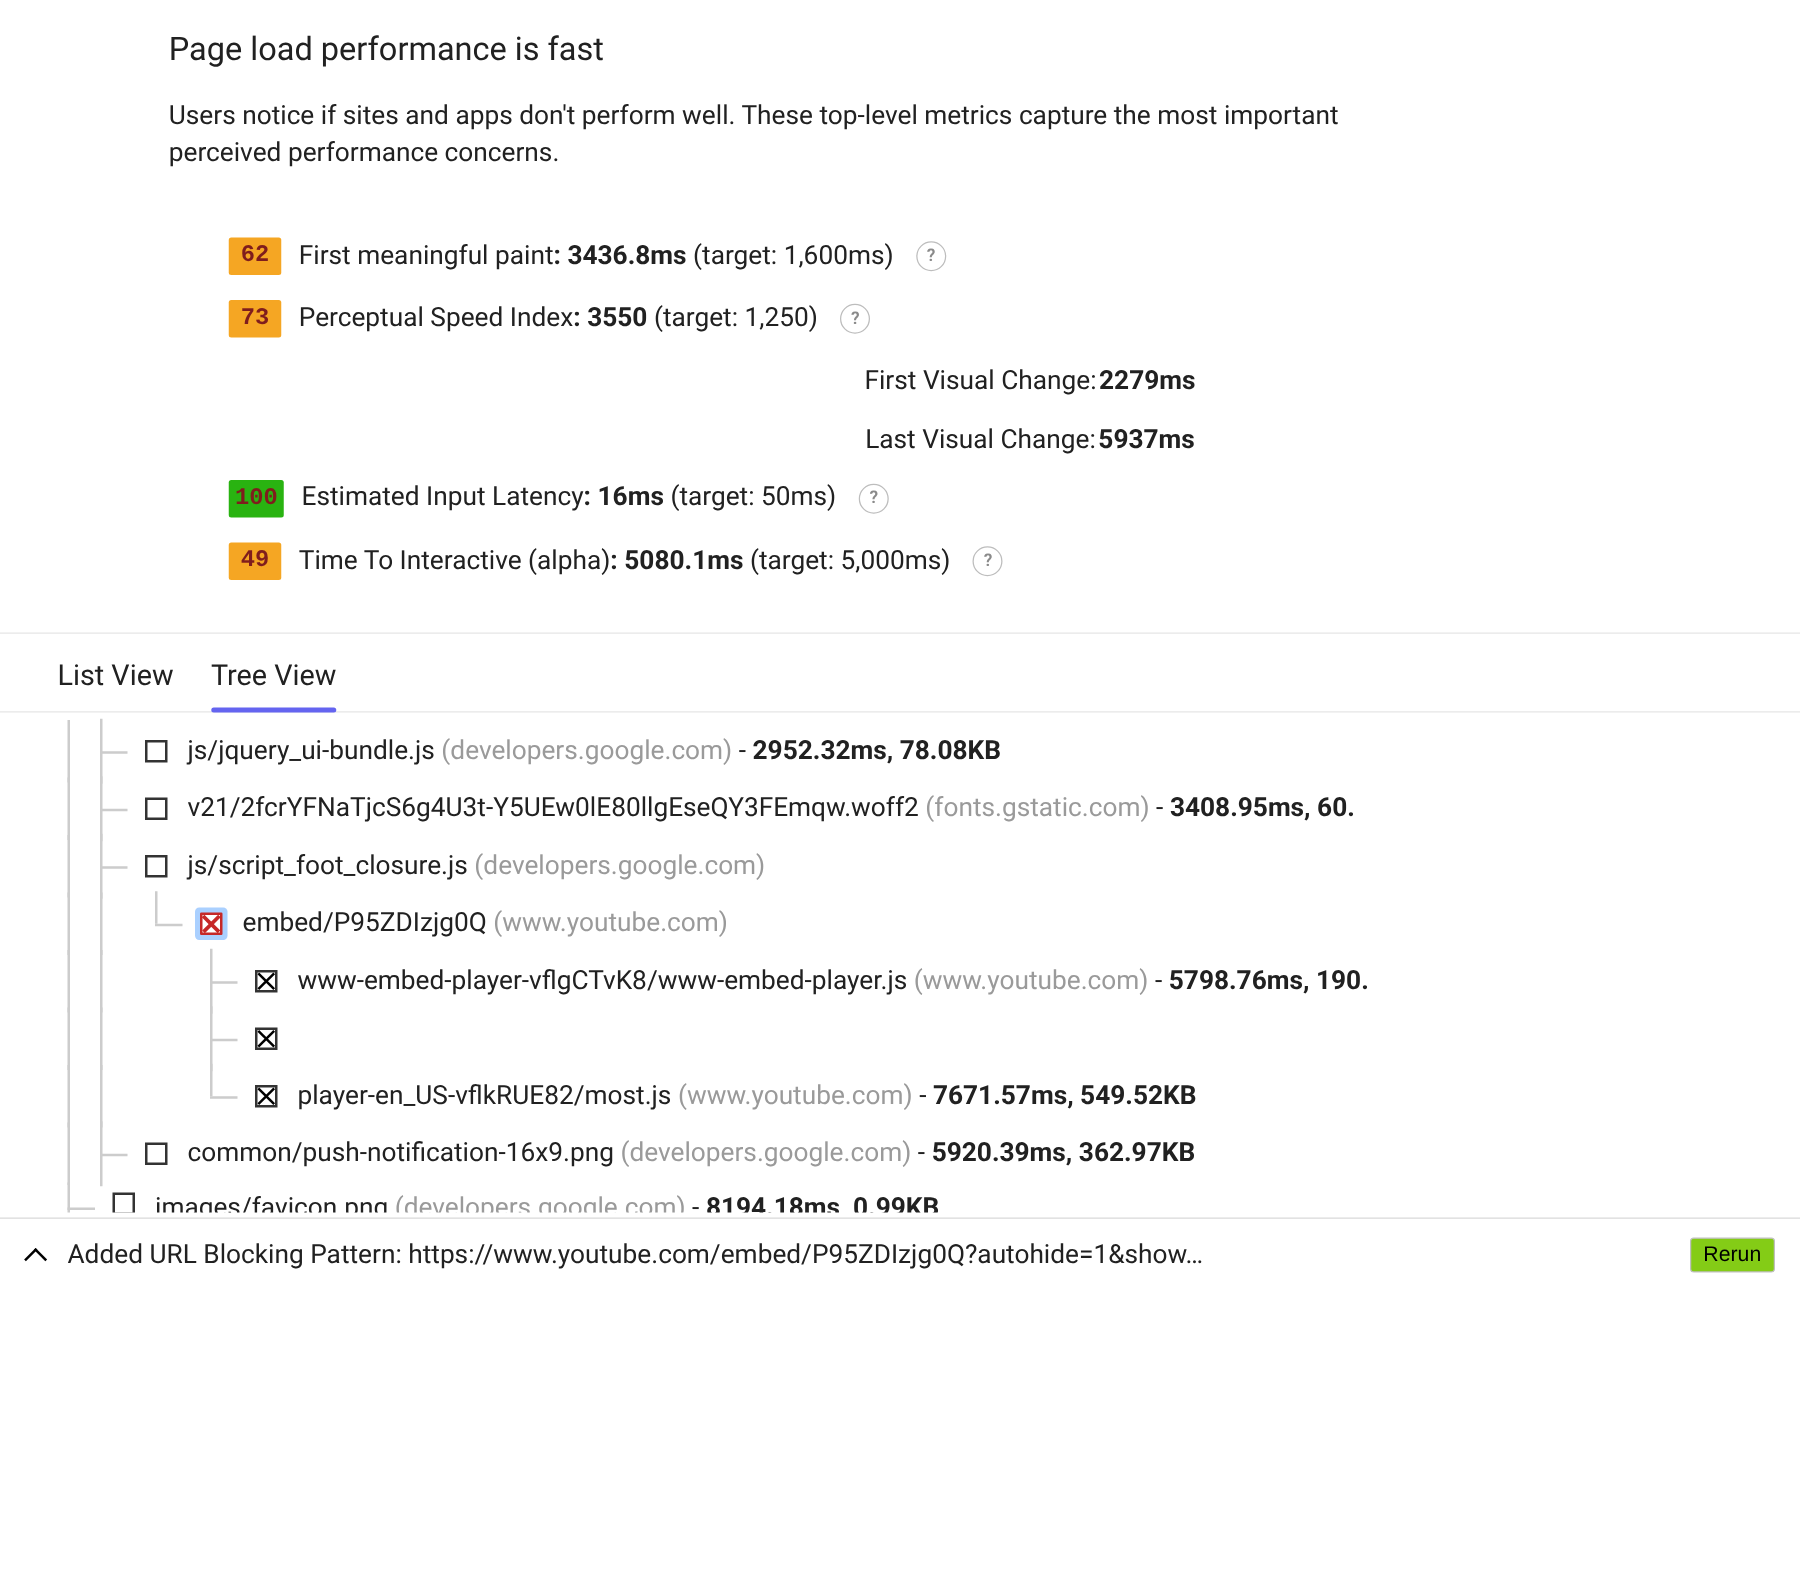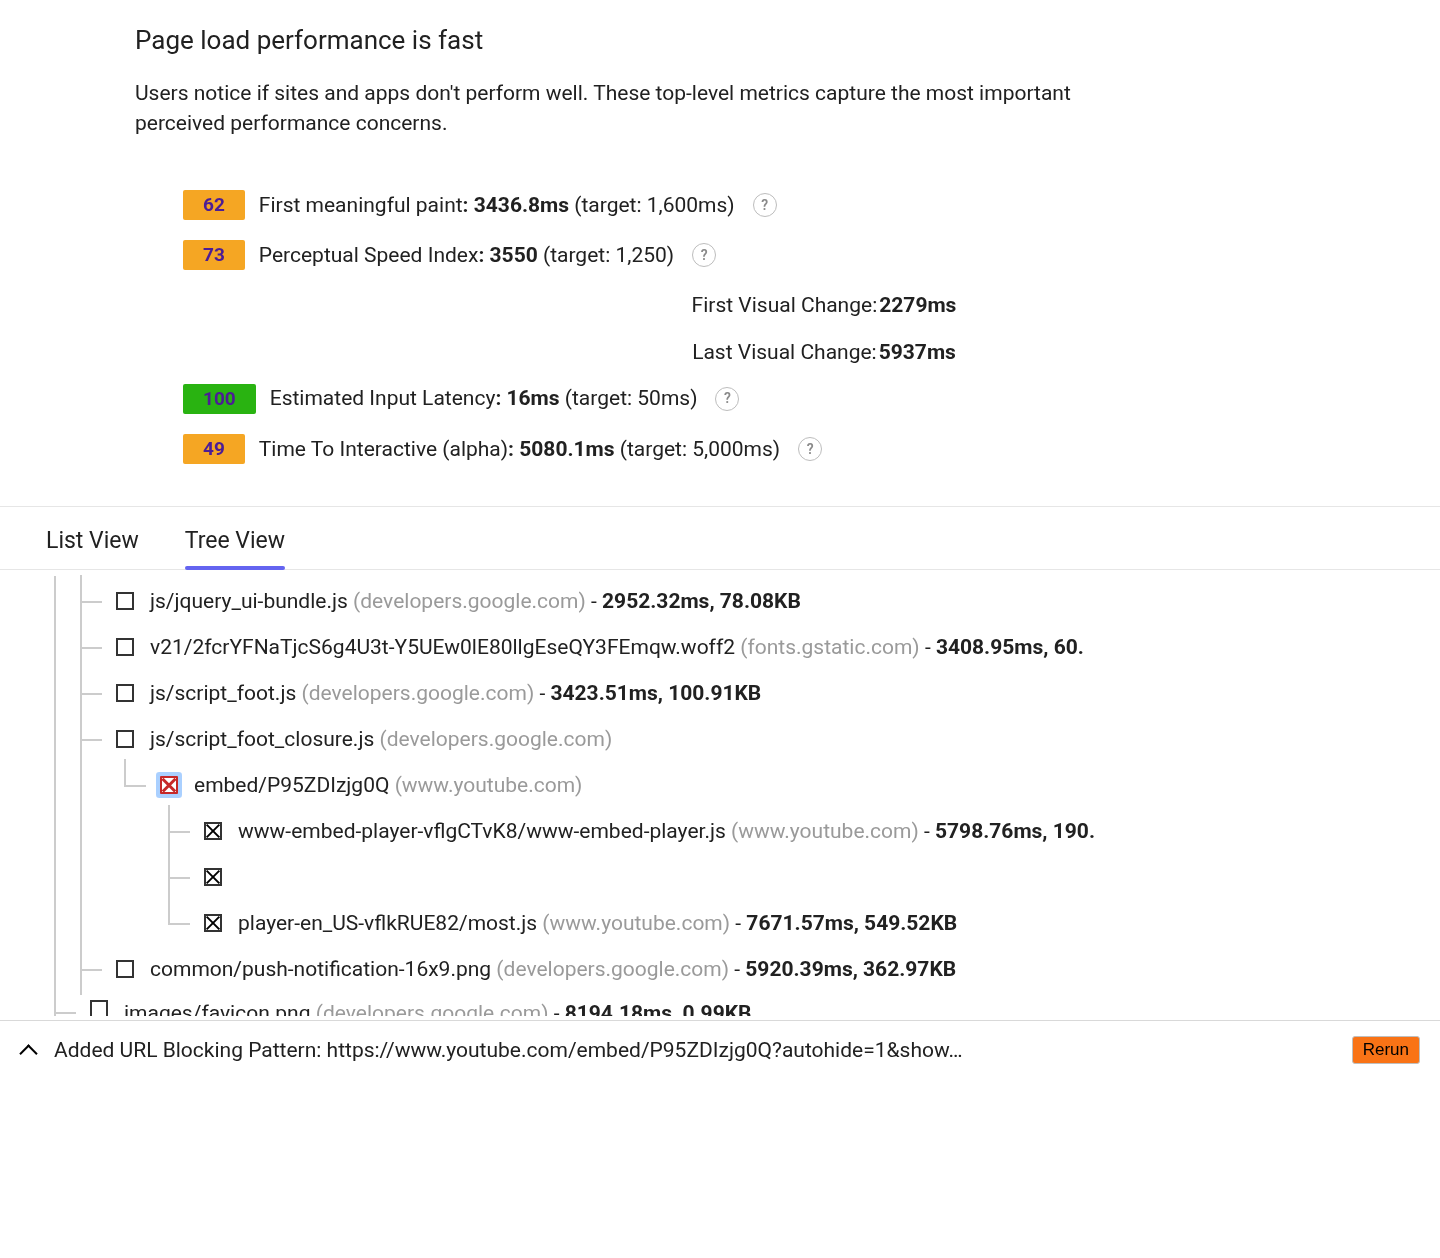--- a/index.html
+++ b/index.html
@@ -37,24 +37,25 @@
     margin-bottom: 20px;
     font-size: 21px;
   }
   .score-badge {
     display: inline-flex;
     align-items: center;
     justify-content: center;
     min-width: 42px;
     height: 30px;
     border-radius: 2px;
-    color: #4c1d95;
+    color: #7f1d1d;
     font-weight: 700;
     font-size: 19px;
-    padding: 0 20px;
+    padding: 0 5px;
+    font-family: Liberation Mono, monospace;
   }
   .score-orange { background: #f5a623; }
   .score-green { background: #29b311; }
   .metric-text { color: #212121; }
   .metric-text b { font-weight: 700; }
   .help-btn {
     display: inline-flex;
     align-items: center;
     justify-content: center;
     width: 24px;
@@ -72,21 +73,21 @@
     align-items: center;
     gap: 2px;
     margin: 0 0 16px 160px;
     font-size: 21px;
     justify-content: center;
   }
   .tabs {
     border-top: 1px solid #e6e6e6;
     border-bottom: 1px solid #e6e6e6;
     display: flex;
-    gap: 46px;
+    gap: 30px;
     padding: 0 46px;
     margin-top: 14px;
     height: 64px;
     align-items: flex-end;
   }
   .tab {
     font-size: 23px;
     padding: 14px 0 12px 0;
     color: #212121;
     cursor: pointer;
@@ -232,21 +233,21 @@
     left: 2px;
   }
   .status-text {
     flex: 1;
     overflow: hidden;
     text-overflow: ellipsis;
     white-space: nowrap;
   }
   .rerun-btn {
     border: 1px solid #bfbfbf;
-    background: #f97316;
+    background: #84cc16;
     padding: 3px 10px;
     font-size: 17px;
     border-radius: 3px;
     cursor: pointer;
   }
 
   .cutoff {
     
   }
 </style>
@@ -328,30 +329,20 @@
     <span class="vbar" style="width:10px"></span>
     <span class="twig through"></span>
     <span class="chk"></span>
     <span>
       <span class="res-path">v21/2fcrYFNaTjcS6g4U3t-Y5UEw0lE80llgEseQY3FEmqw.woff2</span>
       <span class="res-domain">(fonts.gstatic.com)</span>
       - <span class="res-stats">3408.95ms, 60.</span>
     </span>
   </div>
 
-  <div class="tree-row">
-    <span class="vbar" style="width:10px"></span>
-    <span class="twig through"></span>
-    <span class="chk"></span>
-    <span>
-      <span class="res-path">js/script_foot.js</span>
-      <span class="res-domain">(developers.google.com)</span>
-      - <span class="res-stats">3423.51ms, 100.91KB</span>
-    </span>
-  </div>
 
   <div class="tree-row">
     <span class="vbar" style="width:10px"></span>
     <span class="twig through"></span>
     <span class="chk"></span>
     <span>
       <span class="res-path">js/script_foot_closure.js</span>
       <span class="res-domain">(developers.google.com)</span>
     </span>
   </div>

